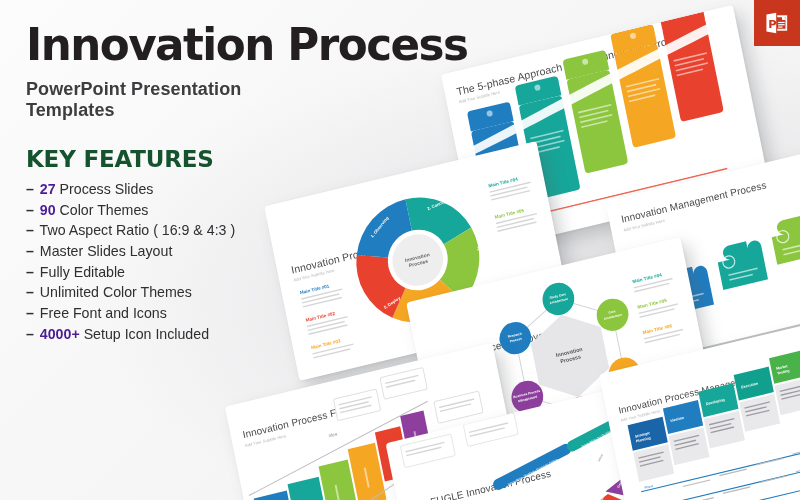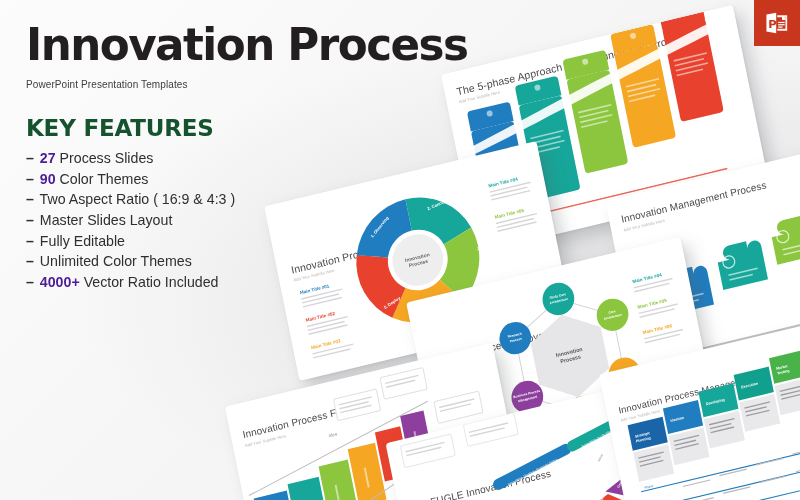--- a/index.html
+++ b/index.html
@@ -13,21 +13,21 @@
   }
 
   
   .left-panel { position:absolute; left:26px; top:22px; width:300px; z-index:40; }
   .main-title {
     font-size:45px; font-weight:700; letter-spacing:-1.6px;
     color:#231f20; line-height:1.0; white-space:nowrap;
     font-family:"DejaVu Sans","Liberation Sans",sans-serif;
     transform:scaleX(0.97); transform-origin:left center;
   }
-  .subtitle { font-size:10px; color:#3d3d3f; margin-top:12px; letter-spacing:.1px; }
+  .subtitle { font-size:18px; color:#3d3d3f; margin-top:12px; letter-spacing:.1px;font-weight:bold; }
   .kf-head {
     font-size:23px; font-weight:700; color:#14532d; letter-spacing:-.2px;
     margin-top:25px;
     font-family:"DejaVu Sans","Liberation Sans",sans-serif;
   }
   .feat-list { margin-top:7px; }
   .feat-row { font-size:14.2px; color:#2f2f31; line-height:1.455; white-space:nowrap; }
   .feat-row .dash { font-weight:700; color:#2f2f31; margin-right:2px; }
   .feat-row .num { font-weight:700; color:#4c1d95; }
 
@@ -90,21 +90,22 @@
   <div class="main-title">Innovation Process</div>
   <div class="subtitle">PowerPoint Presentation Templates</div>
   <div class="kf-head">KEY FEATURES</div>
   <div class="feat-list" id="featList">
       <div class="feat-row"><span class="dash">–</span><span class="num"> 27 </span><span>Process Slides</span></div>
       <div class="feat-row"><span class="dash">–</span><span class="num"> 90 </span><span>Color Themes</span></div>
       <div class="feat-row"><span class="dash">–</span> <span>Two Aspect Ratio ( 16:9 &amp; 4:3 )</span></div>
       <div class="feat-row"><span class="dash">–</span> <span>Master Slides Layout</span></div>
       <div class="feat-row"><span class="dash">–</span> <span>Fully Editable</span></div>
       <div class="feat-row"><span class="dash">–</span> <span>Unlimited Color Themes</span></div>
-      <div class="feat-row"><span class="dash">–</span><span class="num"> 4000+ </span><span>Vector Ratio Included</span></div>
+      <div class="feat-row"><span class="dash">–</span> <span>Free Font and Icons</span></div>
+      <div class="feat-row"><span class="dash">–</span><span class="num"> 4000+ </span><span>Setup Icon Included</span></div>
     </div>
 </div>
 
 <div class="ppt-logo">
   <svg viewBox="0 0 32 32" aria-hidden="true">
     <path fill="#ffffff" d="M3 5.6 L15 3.4 V28.6 L3 26.4 Z"></path>
     <path fill="#ffffff" d="M16.3 6.6 H28.5 V25.4 H16.3 V23 H26.4 V9 H16.3 Z" opacity=".95"></path>
     <rect x="17.4" y="14.6" width="8" height="1.5" fill="#ffffff"></rect>
     <rect x="17.4" y="17.4" width="8" height="1.5" fill="#ffffff"></rect>
     <rect x="17.4" y="20.2" width="5.4" height="1.5" fill="#ffffff"></rect>

